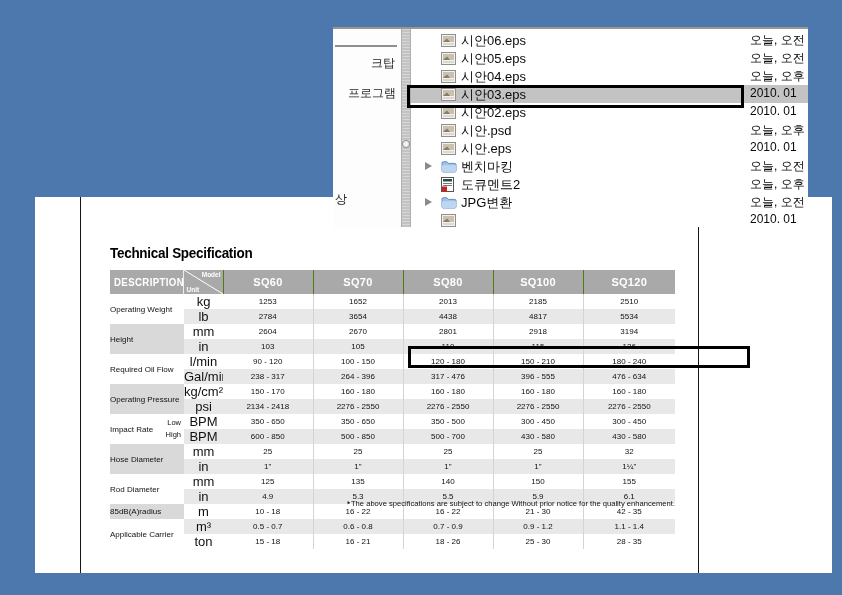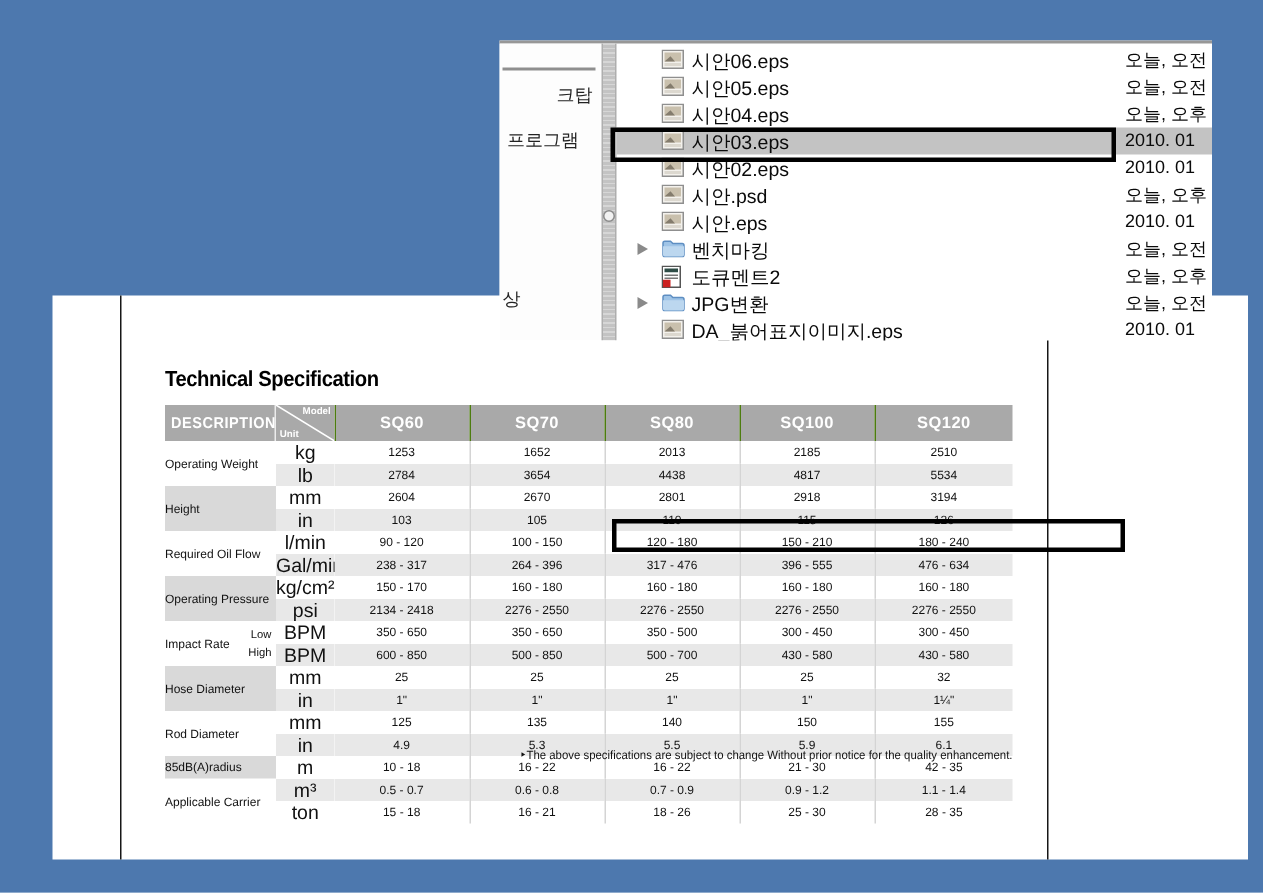--- a/index.html
+++ b/index.html
@@ -39,21 +39,21 @@
   td.val.sep{border-left:1px solid #d4d4d4;}
   tr.striped td.unit,tr.striped td.val{background:#e8e8e8;}
 
   
   .finder{position:absolute;left:333px;top:27px;width:475px;height:198px;background:#fff;
           border-top:2px solid #979797;overflow:hidden;z-index:3;}
   .sidebar{position:absolute;left:0;top:0;width:68px;height:100%;background:#fdfdfd;}
   .sb-divider{position:absolute;left:2px;top:16px;width:62px;height:2px;background:#8f8f8f;}
   .sb-item{position:absolute;font-size:12px;color:#222;}
   .sb-0{left:2px;top:26px;margin-left:36px;}
-  .sb-1{left:5px;top:56px;}
+  .sb-1{left:15px;top:56px;}
   .sb-2{left:2px;top:162px;}
   .scrollstrip{position:absolute;left:68px;top:0;width:10px;height:100%;
                background:repeating-linear-gradient(180deg,#d6d6d6 0 1px,#c3c3c3 1px 3px);
                border-left:1px solid #aeaeae;border-right:1px solid #aeaeae;box-sizing:border-box;}
   .knob{position:absolute;left:0px;top:111px;width:8px;height:8px;border-radius:50%;
         background:#f2f2f2;border:1px solid #8a8a8a;box-sizing:border-box;}
   .filelist{position:absolute;left:78px;top:0;right:0;height:100%;padding-top:2px;}
   .frow{position:relative;height:18px;}
   .frow.selected{background:#c3c3c3;}
   .tri{position:absolute;left:14px;top:5px;width:0;height:0;
@@ -374,21 +374,20 @@
           <span class="fname">JPG변환</span>
           <span class="fdate">오늘, 오전</span>
         </div>
         <div class="frow">
           <span class="ficon"><svg width="15" height="13" viewBox="0 0 15 13">
               <rect x="0.5" y="0.5" width="14" height="12" fill="#f3f1ec" stroke="#8f8f8f"></rect>
               <rect x="2" y="2" width="11" height="6" fill="#c9c0ad"></rect>
               <path d="M2 8 L6 4.5 L9 8 Z" fill="#847c6d"></path>
               <rect x="2" y="9" width="11" height="2" fill="#dcd8cf"></rect>
             </svg></span>
-          <span class="fname">DA_붉어표지이미지.eps</span>
           <span class="fdate">2010. 01</span>
         </div>
       </div>
   </div>
 
   <div class="annot annot-file"></div>
   <div class="annot annot-table"></div>
 
 </div>
 

